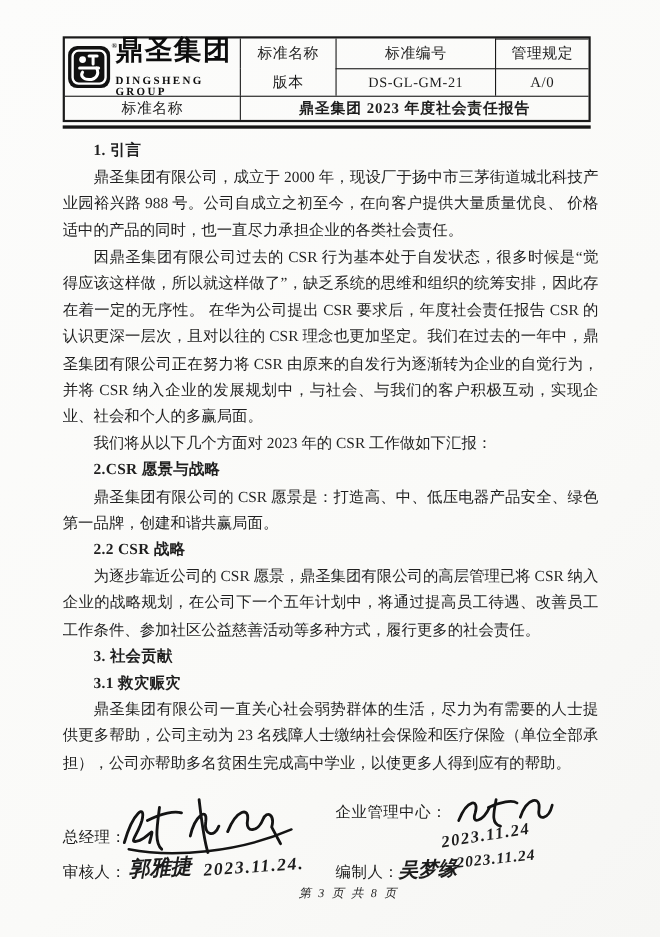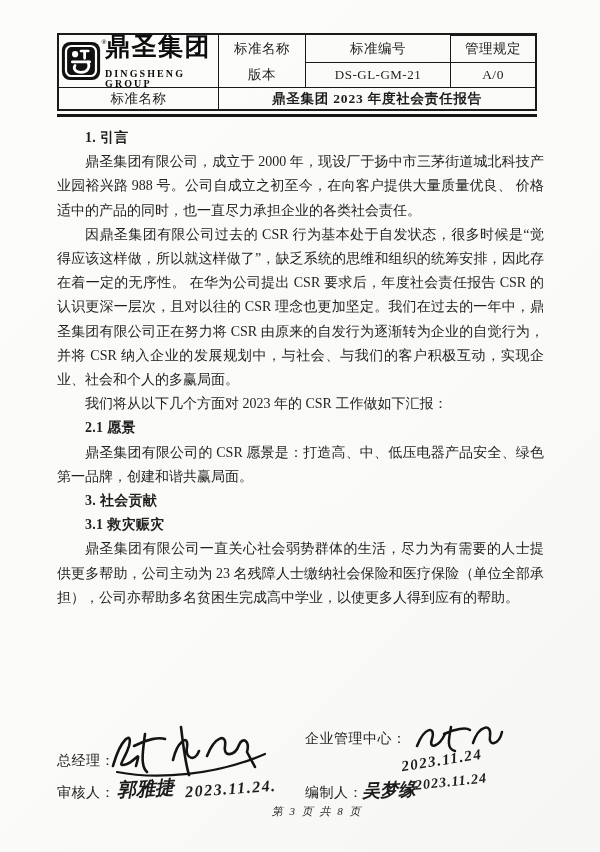--- a/index.html
+++ b/index.html
@@ -89,22 +89,24 @@
     <div class="cell bl bt name-value-cell">鼎圣集团 2023 年度社会责任报告</div>
   </div>
 
   <div class="thick-rule"></div>
 
   <div class="doc-body">
     <p class="h">1. 引言</p>
     <p>鼎圣集团有限公司，成立于 2000 年，现设厂于扬中市三茅街道城北科技产业园裕兴路 988 号。公司自成立之初至今，在向客户提供大量质量优良、 价格适中的产品的同时，也一直尽力承担企业的各类社会责任。</p>
     <p>因鼎圣集团有限公司过去的 CSR 行为基本处于自发状态，很多时候是“觉得应该这样做，所以就这样做了”，缺乏系统的思维和组织的统筹安排，因此存在着一定的无序性。 在华为公司提出 CSR 要求后，年度社会责任报告 CSR 的认识更深一层次，且对以往的 CSR 理念也更加坚定。我们在过去的一年中，鼎圣集团有限公司正在努力将 CSR 由原来的自发行为逐渐转为企业的自觉行为，并将 CSR 纳入企业的发展规划中，与社会、与我们的客户积极互动，实现企业、社会和个人的多赢局面。</p>
     <p>我们将从以下几个方面对 2023 年的 CSR 工作做如下汇报：</p>
-    <p class="h">2.1 愿景</p>
+    <p class="h">2.CSR 愿景与战略</p>
     <p>鼎圣集团有限公司的 CSR 愿景是：打造高、中、低压电器产品安全、绿色第一品牌，创建和谐共赢局面。</p>
+    <p class="h">2.2 CSR 战略</p>
+    <p>为逐步靠近公司的 CSR 愿景，鼎圣集团有限公司的高层管理已将 CSR 纳入企业的战略规划，在公司下一个五年计划中，将通过提高员工待遇、改善员工工作条件、参加社区公益慈善活动等多种方式，履行更多的社会责任。</p>
     <p class="h">3. 社会贡献</p>
     <p class="h">3.1 救灾赈灾</p>
     <p>鼎圣集团有限公司一直关心社会弱势群体的生活，尽力为有需要的人士提供更多帮助，公司主动为 23 名残障人士缴纳社会保险和医疗保险（单位全部承担），公司亦帮助多名贫困生完成高中学业，以使更多人得到应有的帮助。</p>
   </div>
 
   <div class="sign-area">
 
     <span class="sig-label" style="left:0; top:24px;">总经理：</span>
     <svg class="sig-svg" style="left:48px; top:-6px;" width="168" height="58" viewBox="0 0 168 58">
       <path d="M8 44 C16 16 28 8 24 24 C20 38 10 46 22 42 C32 38 36 26 31 44" stroke-width="2.6"></path>

